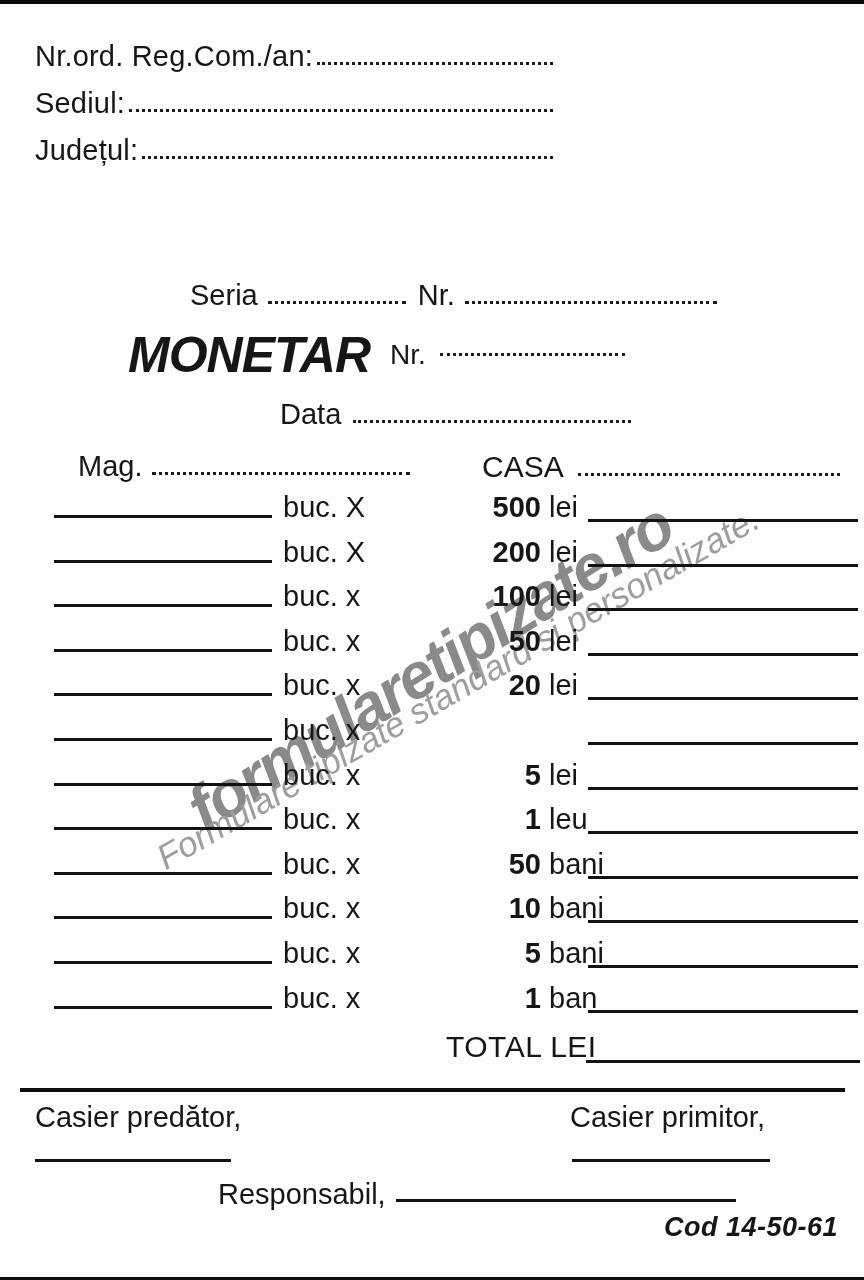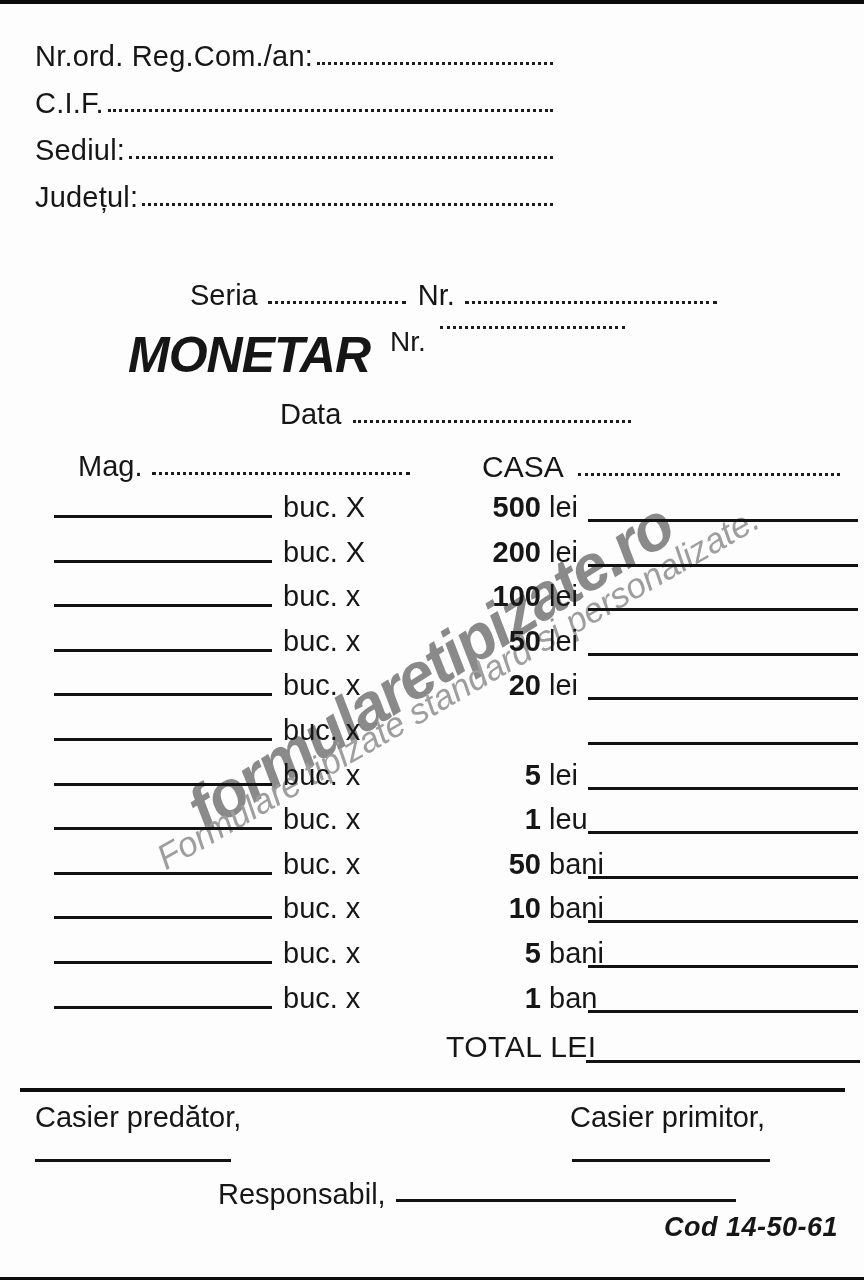--- a/index.html
+++ b/index.html
@@ -51,21 +51,21 @@
   .field-row { display:flex; align-items:baseline; height:47px; font-size:29px; }
   .field-row .label { white-space:nowrap; letter-spacing:0.2px; }
   .field-row .dots { flex:1; margin-left:4px; }
 
   
   .seria-row { position:absolute; top:279px; left:190px; display:flex; align-items:baseline; font-size:29px; }
   .seria-row .d1 { width:138px; margin-left:10px; }
   .seria-row .nr { margin-left:12px; }
   .seria-row .d2 { width:252px; margin-left:10px; }
 
-  .title-row { position:absolute; top:326px; left:128px; display:flex; align-items:flex-start; }
+  .title-row { position:absolute; top:326px; left:128px; display:flex; align-items:center; }
   .doc-title { font-size:50px; font-weight:bold; font-style:italic; letter-spacing:-1px; }
   .title-row .nr { font-size:28px; margin-left:20px; }
   .title-row .d1 { width:185px; margin-left:14px; }
 
   .data-row { position:absolute; top:398px; left:280px; display:flex; align-items:baseline; font-size:29px;text-align:right; }
   .data-row .d1 { width:278px; margin-left:12px; }
 
   
   .magcasa { position:absolute; top:450px; left:0; width:100%; height:40px; font-size:29px; }
   .mag { position:absolute; left:35px; display:flex; align-items:baseline;margin-left:43px; }
@@ -109,24 +109,20 @@
   <div class="edge-bar bottom"></div>
 
   <div class="wm wm-main" style="color: rgb(138, 138, 138);">formularetipizate.ro</div>
   <div class="wm wm-sub" style="color: rgb(158, 158, 158);">Formulare tipizate standard si personalizate.</div>
 
   <div class="content">
 
     <div class="hdr">
       <div class="field-row">
         <span class="label">Nr.ord. Reg.Com./an:</span>
-          <span class="dots"></span>
-      </div>
-      <div class="field-row">
-        <span class="label">C.I.F.</span>
           <span class="dots"></span>
       </div>
       <div class="field-row">
         <span class="label">Sediul:</span>
           <span class="dots"></span>
       </div>
       <div class="field-row">
         <span class="label">Județul:</span>
           <span class="dots"></span>
       </div>

